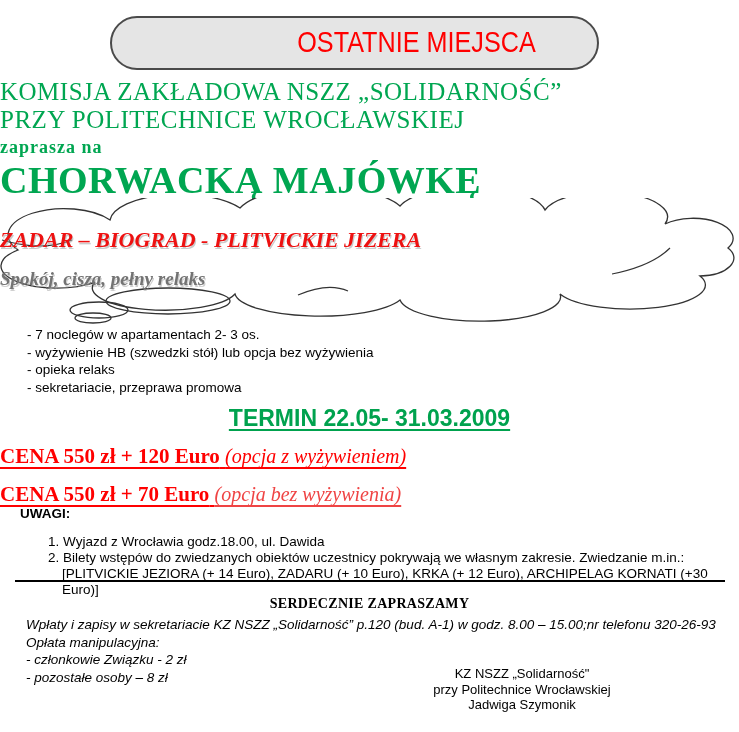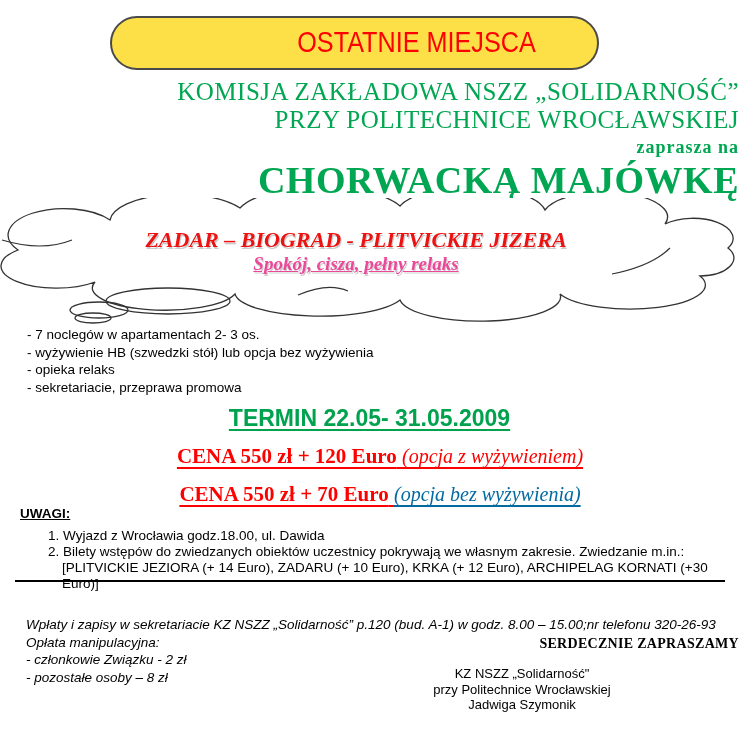--- a/index.html
+++ b/index.html
@@ -4,67 +4,67 @@
 <style>
   * { margin:0; padding:0; box-sizing:border-box; }
   html,body { background:#fff; }
   .page {
     position:relative; width:739px; height:732px; background:#ffffff;
     font-family:"Liberation Sans", sans-serif; color:#000; overflow:hidden;
   }
   
   .banner {
     position:absolute; left:110px; top:16px; width:489px; height:54px;
-    border:2px solid #4a4a4a; border-radius:27px; background:#fde047;
+    border:2px solid #4a4a4a; border-radius:27px; background:#e5e5e5;
   }
   .banner-label {
     position:absolute; left:62px; top:50%; width:100%; text-align:center;
     transform:translateY(-54%) scaleX(0.84); transform-origin:center;
     font-family:"Liberation Sans", sans-serif; font-size:30px; color:#ff0000;
     letter-spacing:0px; white-space:nowrap;
   }
   
-  .h-green { position:absolute; left:0; width:739px; text-align:right;
+  .h-green { position:absolute; left:0; width:739px; text-align:left;
     font-family:"Liberation Serif", serif; color:#00A651; white-space:nowrap; }
   .h-line1 { top:78px; font-size:25px; letter-spacing:0.5px; }
   .h-line2 { top:106px; font-size:25px; letter-spacing:0.5px; }
   .h-line3 { top:137px; font-size:18px; font-weight:bold; letter-spacing:1px; }
   .h-line4 { top:158px; font-size:38px; font-weight:bold; letter-spacing:0.5px; }
   
   .cloud-svg { position:absolute; left:0; top:198px; z-index:0; }
-  .cloud-text { position:absolute; left:0; width:712px; text-align:center; z-index:1;
+  .cloud-text { position:absolute; left:0; width:712px; z-index:1;
     font-family:"Liberation Serif", serif; font-weight:bold; font-style:italic; white-space:nowrap; }
   .cloud-dest { top:227px; font-size:22px; color:#EE1111;
     text-shadow:1px 1.5px 0 rgba(160,160,160,0.55); }
-  .cloud-slogan { top:253px; font-size:19px; color:#ec4899;
-    text-shadow:1px 1.5px 0 rgba(160,160,160,0.5);text-decoration:underline; }
+  .cloud-slogan { top:268px; font-size:19px; color:#737373;
+    text-shadow:1px 1.5px 0 rgba(160,160,160,0.5); }
   
   .features { position:absolute; left:27px; top:326px; font-size:13.5px; line-height:17.5px; }
   
   .termin { position:absolute; left:0; top:405px; width:739px; text-align:center;
     font-size:23px; font-weight:bold; color:#00A24E; }
   .termin span { text-decoration:underline; text-decoration-thickness:2px; text-underline-offset:3px; }
-  .price { position:absolute; left:0; width:696px; text-align:center;
-    font-family:"Liberation Serif", serif; font-size:21px; white-space:nowrap;margin-left:32px; }
+  .price { position:absolute; left:0; width:696px; 
+    font-family:"Liberation Serif", serif; font-size:21px; white-space:nowrap; }
   .price-1 { top:444px; } .price-2 { top:482px; }
   .price-main { font-weight:bold; color:#ff0000; text-decoration:underline;
     text-decoration-thickness:2px; text-underline-offset:4px; }
   .price-opt { font-style:italic; font-size:20px; text-decoration:underline;
     text-decoration-thickness:2px; text-underline-offset:4px; }
   .opt-red { color:#ff0000; }
-  .opt-blue { color:#0369a1; }
+  .opt-blue { color:#ef4444; }
   .usp { text-decoration:underline; text-decoration-thickness:2px; text-underline-offset:4px; color:#ff0000; }
   
   .uwagi { position:absolute; left:20px; top:506px; width:716px; font-size:13.5px; line-height:16px; }
-  .uwagi-title { font-weight:bold; margin-bottom:6px;text-decoration:underline; }
+  .uwagi-title { font-weight:bold; margin-bottom:12px; }
   .uwagi-item { padding-left:14px; text-indent:-14px;margin-left:28px; }
   
   .divider { position:absolute; left:15px; top:580px; width:710px; height:2px; background:#000; }
-  .closing { position:absolute; left:0; top:596px; width:739px; text-align:right;
-    font-family:"Liberation Serif", serif; font-weight:bold; font-size:14px; letter-spacing:0.3px;margin-top:40px; }
+  .closing { position:absolute; left:0; top:596px; width:739px; text-align:center;
+    font-family:"Liberation Serif", serif; font-weight:bold; font-size:14px; letter-spacing:0.3px; }
   
   .pay-block { position:absolute; left:26px; top:616px; width:720px;
     font-style:italic; font-size:13.5px; line-height:17.5px; }
   .signature { position:absolute; left:402px; top:666px; width:240px; text-align:center;
     font-size:13px; line-height:15.5px; }
 </style>
 </head>
 <body>
 
 <div class="page">
@@ -94,21 +94,21 @@
   <div class="cloud-text cloud-slogan">Spokój, cisza, pełny relaks</div>
 
   <div class="features">
     <div>- 7 noclegów w apartamentach 2- 3 os.</div>
     <div>- wyżywienie HB (szwedzki stół) lub opcja bez wyżywienia</div>
     <div>- opieka relaks</div>
     <div>- sekretariacie, przeprawa promowa</div>
   </div>
 
   <div class="termin">
-    <span>TERMIN 22.05- 31.05.2009</span>
+    <span>TERMIN 22.05- 31.03.2009</span>
   </div>
 
   <div class="price price-1">
     <span class="price-main">CENA 550 zł + 120 Euro</span><span class="price-main usp">&nbsp;</span><span class="price-opt opt-red">(opcja z wyżywieniem)</span>
   </div>
   <div class="price price-2">
     <span class="price-main">CENA 550 zł + 70 Euro</span><span class="price-main usp">&nbsp;</span><span class="price-opt opt-blue">(opcja bez wyżywienia)</span>
   </div>
 
   <div class="uwagi">

